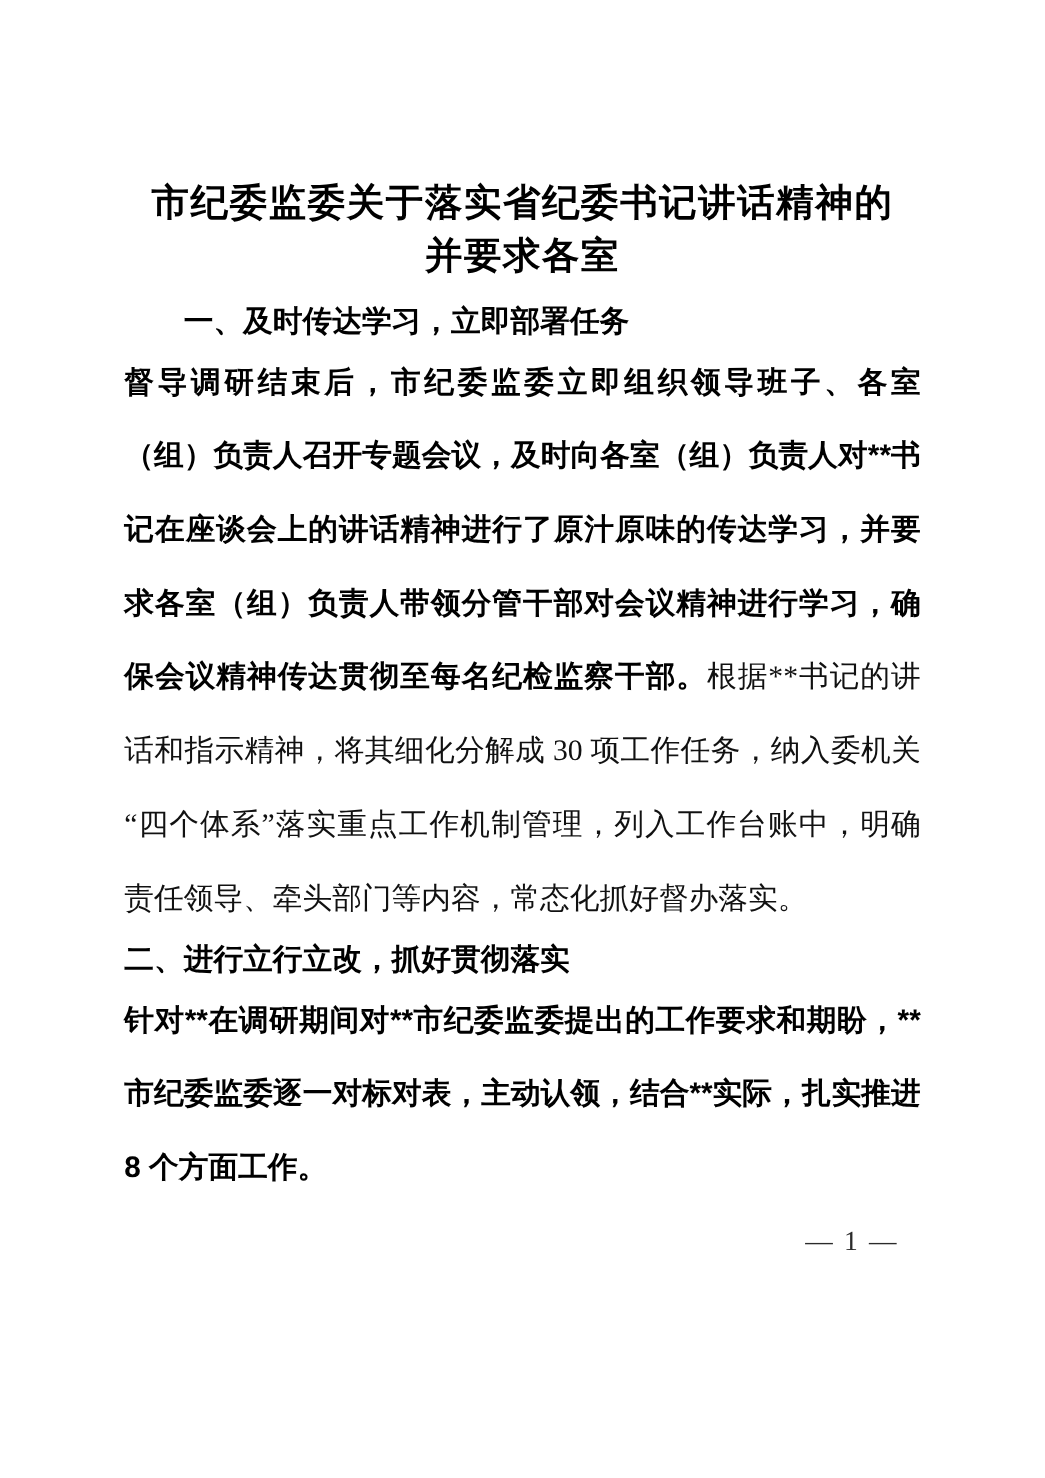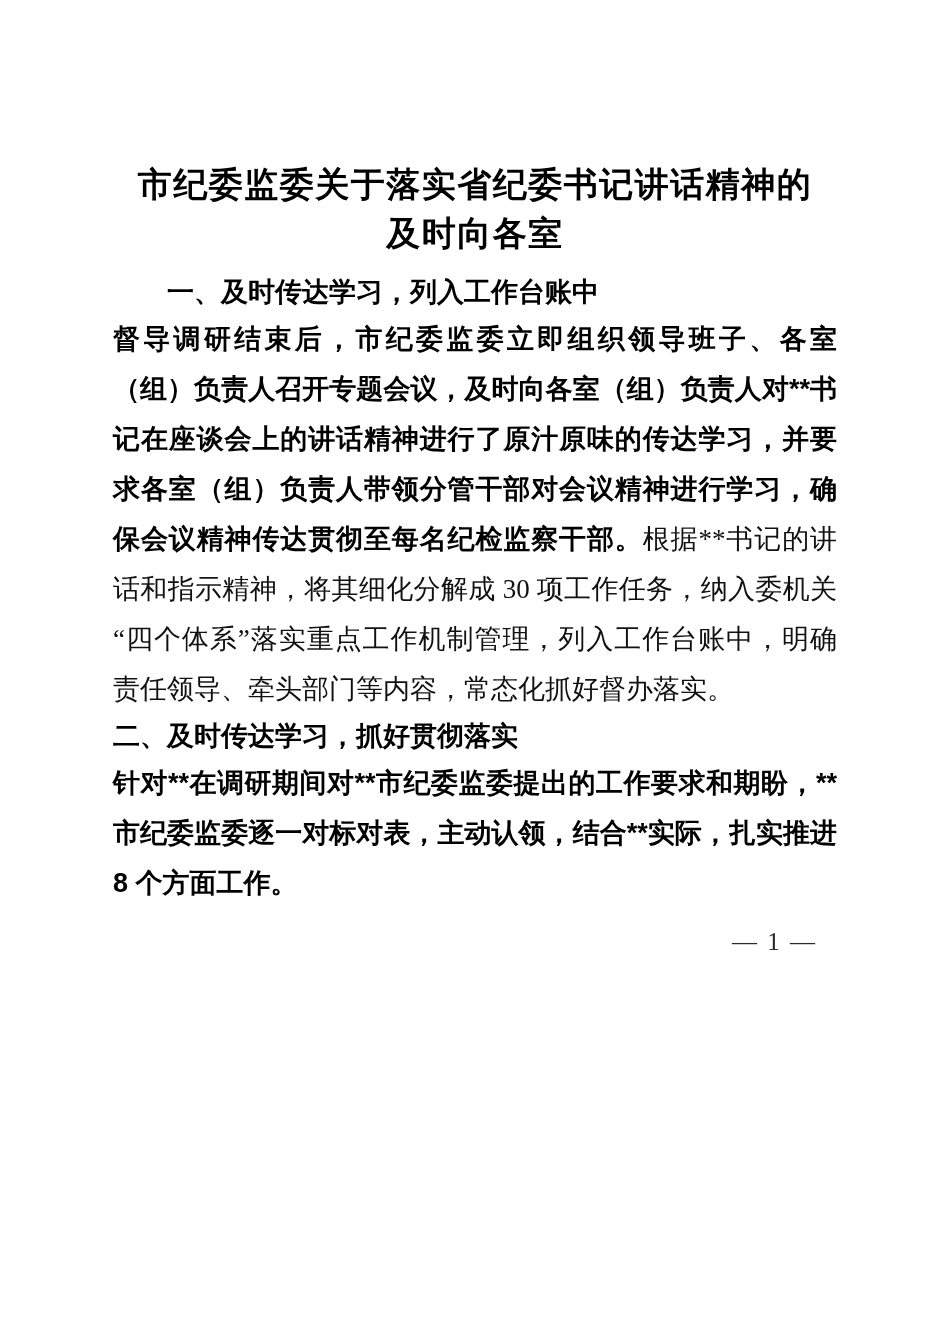--- a/index.html
+++ b/index.html
@@ -39,21 +39,21 @@
     color: #000;
     margin: 0;
   }
   .sec-heading.first {
     margin-top: 12px;
     text-indent: 2em;
   }
   .body-para {
     margin: 0;
     font-size: 27px;
-    line-height: 50px;
+    line-height: 67px;
     text-align: justify;
     color: #111;
   }
   .hei {
     font-family: "Liberation Sans", sans-serif;
     font-weight: 600;
     color: #000;
   }
   .song {
     font-family: "Liberation Serif", serif;
@@ -70,27 +70,27 @@
     letter-spacing: 2px;
   }
 </style>
 </head>
 <body>
 
 <div class="page">
 
   <h1 class="doc-title">
     <span class="title-line">市纪委监委关于落实省纪委书记讲话精神的</span>
-    <span class="title-line">及时向各室</span>
+    <span class="title-line">并要求各室</span>
   </h1>
 
-  <div class="sec-heading first">一、及时传达学习，列入工作台账中</div>
+  <div class="sec-heading first">一、及时传达学习，立即部署任务</div>
 
   <p class="body-para"><span class="hei">督导调研结束后，市纪委监委立即组织领导班子、各室（组）负责人召开专题会议，及时向各室（组）负责人对**书记在座谈会上的讲话精神进行了原汁原味的传达学习，并要求各室（组）负责人带领分管干部对会议精神进行学习，确保会议精神传达贯彻至每名纪检监察干部。</span><span class="song">根据**书记的讲话和指示精神，将其细化分解成 30 项工作任务，纳入委机关“四个体系”落实重点工作机制管理，列入工作台账中，明确责任领导、牵头部门等内容，常态化抓好督办落实。</span></p>
 
-  <div class="sec-heading">二、及时传达学习，抓好贯彻落实</div>
+  <div class="sec-heading">二、进行立行立改，抓好贯彻落实</div>
 
   <p class="body-para hei">针对**在调研期间对**市纪委监委提出的工作要求和期盼，**市纪委监委逐一对标对表，主动认领，结合**实际，扎实推进 8 个方面工作。</p>
 
 
   <div class="page-number">— 1 —</div>
 
 </div>
 
 </body></html>

